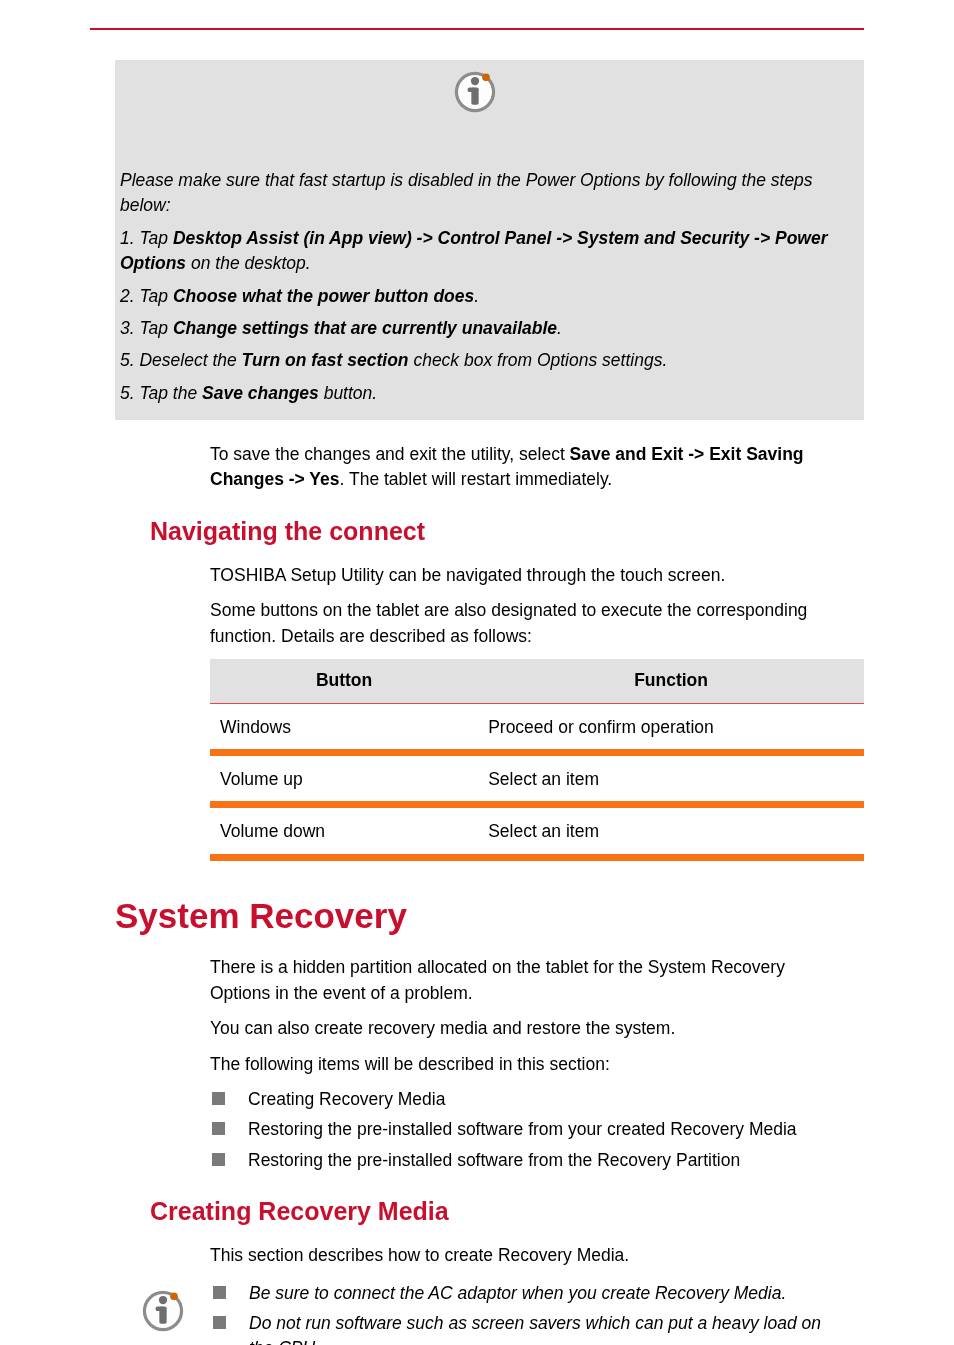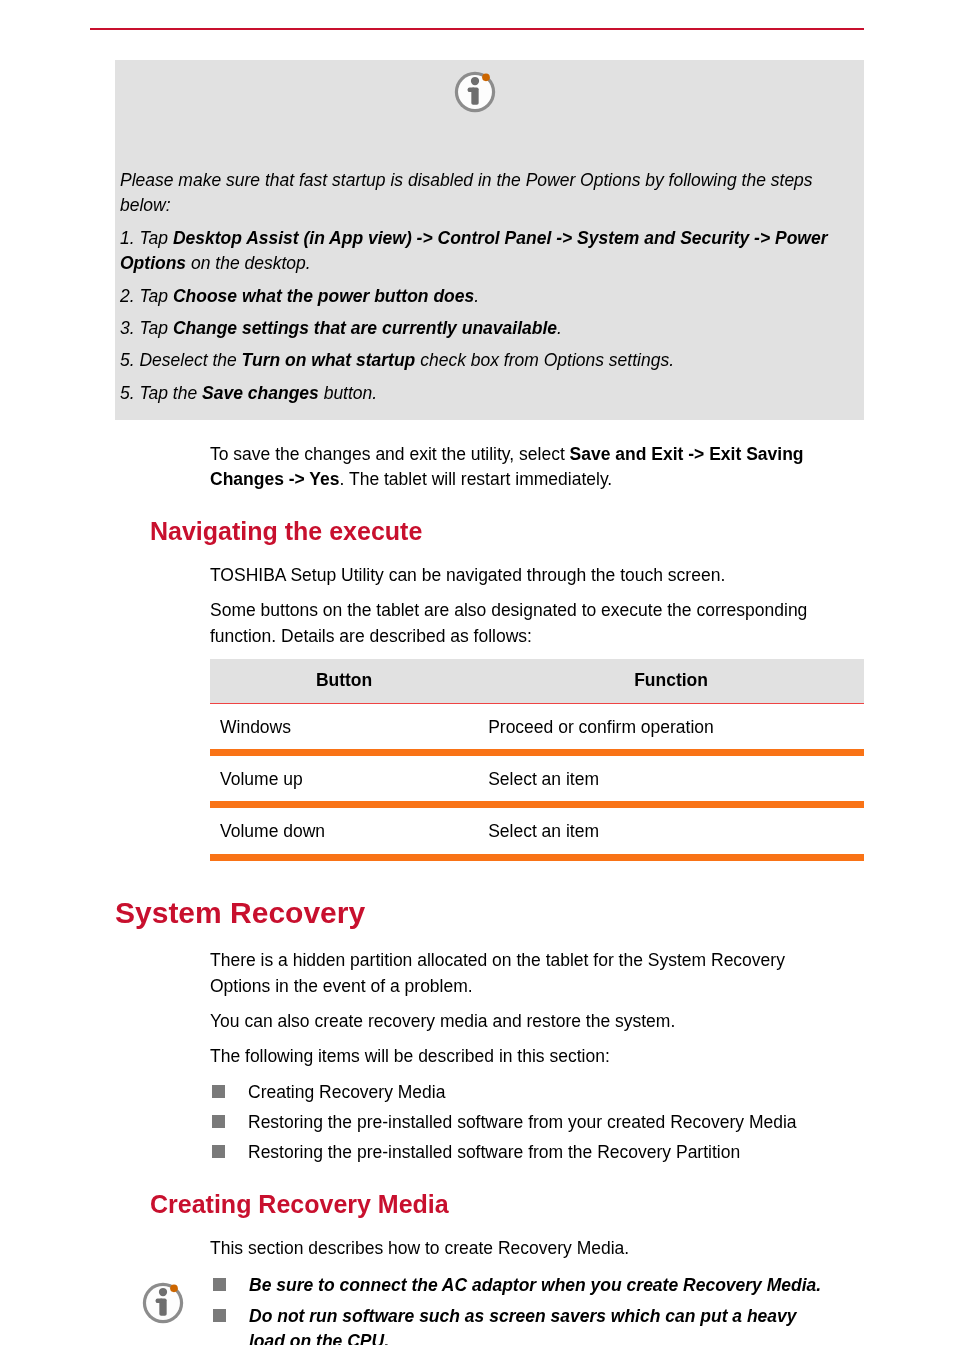--- a/index.html
+++ b/index.html
@@ -64,21 +64,21 @@
     .h2 {
       font-family: Arial, sans-serif;
       font-weight: 800;
       font-size: 25px;
       color: #c8102e;
       margin: 20px 0 14px 60px;
     }
     .h1 {
       font-family: Arial, sans-serif;
       font-weight: 800;
-      font-size: 30px;
+      font-size: 35px;
       color: #c8102e;
       margin: 30px 0 14px 25px;
     }
     table {
       width: calc(100% - 120px);
       margin-left: 120px;
       border-collapse: collapse;
       margin-bottom: 8px;
     }
     th {
@@ -125,21 +125,20 @@
     .note-list {
       list-style: none;
       flex: 1;
       padding-top: 2px;
     }
     .note-list li {
       position: relative;
       padding-left: 38px;
       margin-bottom: 5px;
       font-style: italic;
-      font-weight: bold;
     }
     .note-list li::before {
       content: "";
       position: absolute;
       left: 2px;
       top: 5px;
       width: 13px;
       height: 13px;
       background: #7a7a7a;
     }
@@ -169,30 +168,30 @@
         <rect x="16" y="19" width="8" height="5" rx="2" fill="#6e6e6e"></rect>
         <circle cx="24" cy="12" r="4.5" fill="#6e6e6e"></circle>
         <circle cx="36" cy="8" r="4.2" fill="#cc6600"></circle>
       </svg>
     </div>
     <div class="note-content">
       <p>Please make sure that fast startup is disabled in the Power Options by following the steps below:</p>
       <p><span>1. Tap </span><b>Desktop Assist (in App view) -&gt; Control Panel -&gt; System and Security -&gt; Power Options</b><span> on the desktop.</span></p>
       <p><span>2. Tap </span><b>Choose what the power button does</b><span>.</span></p>
       <p><span>3. Tap </span><b>Change settings that are currently unavailable</b><span>.</span></p>
-      <p><span>5. Deselect the </span><b>Turn on what startup</b><span> check box from Options settings.</span></p>
+      <p><span>5. Deselect the </span><b>Turn on fast section</b><span> check box from Options settings.</span></p>
       <p><span>5. Tap the </span><b>Save changes</b><span> button.</span></p>
     </div>
   </div>
 
   <div class="body-text">
     <p><span>To save the changes and exit the utility, select </span><b>Save and Exit -&gt; Exit Saving Changes -&gt; Yes</b><span>. The tablet will restart immediately.</span></p>
   </div>
 
-  <div class="h2">Navigating the execute</div>
+  <div class="h2">Navigating the connect</div>
 
   <div class="body-text">
     <p>TOSHIBA Setup Utility can be navigated through the touch screen.</p>
     <p>Some buttons on the tablet are also designated to execute the corresponding function. Details are described as follows:</p>
   </div>
 
   <table>
     <thead>
       <tr>
         <th>Button</th>

